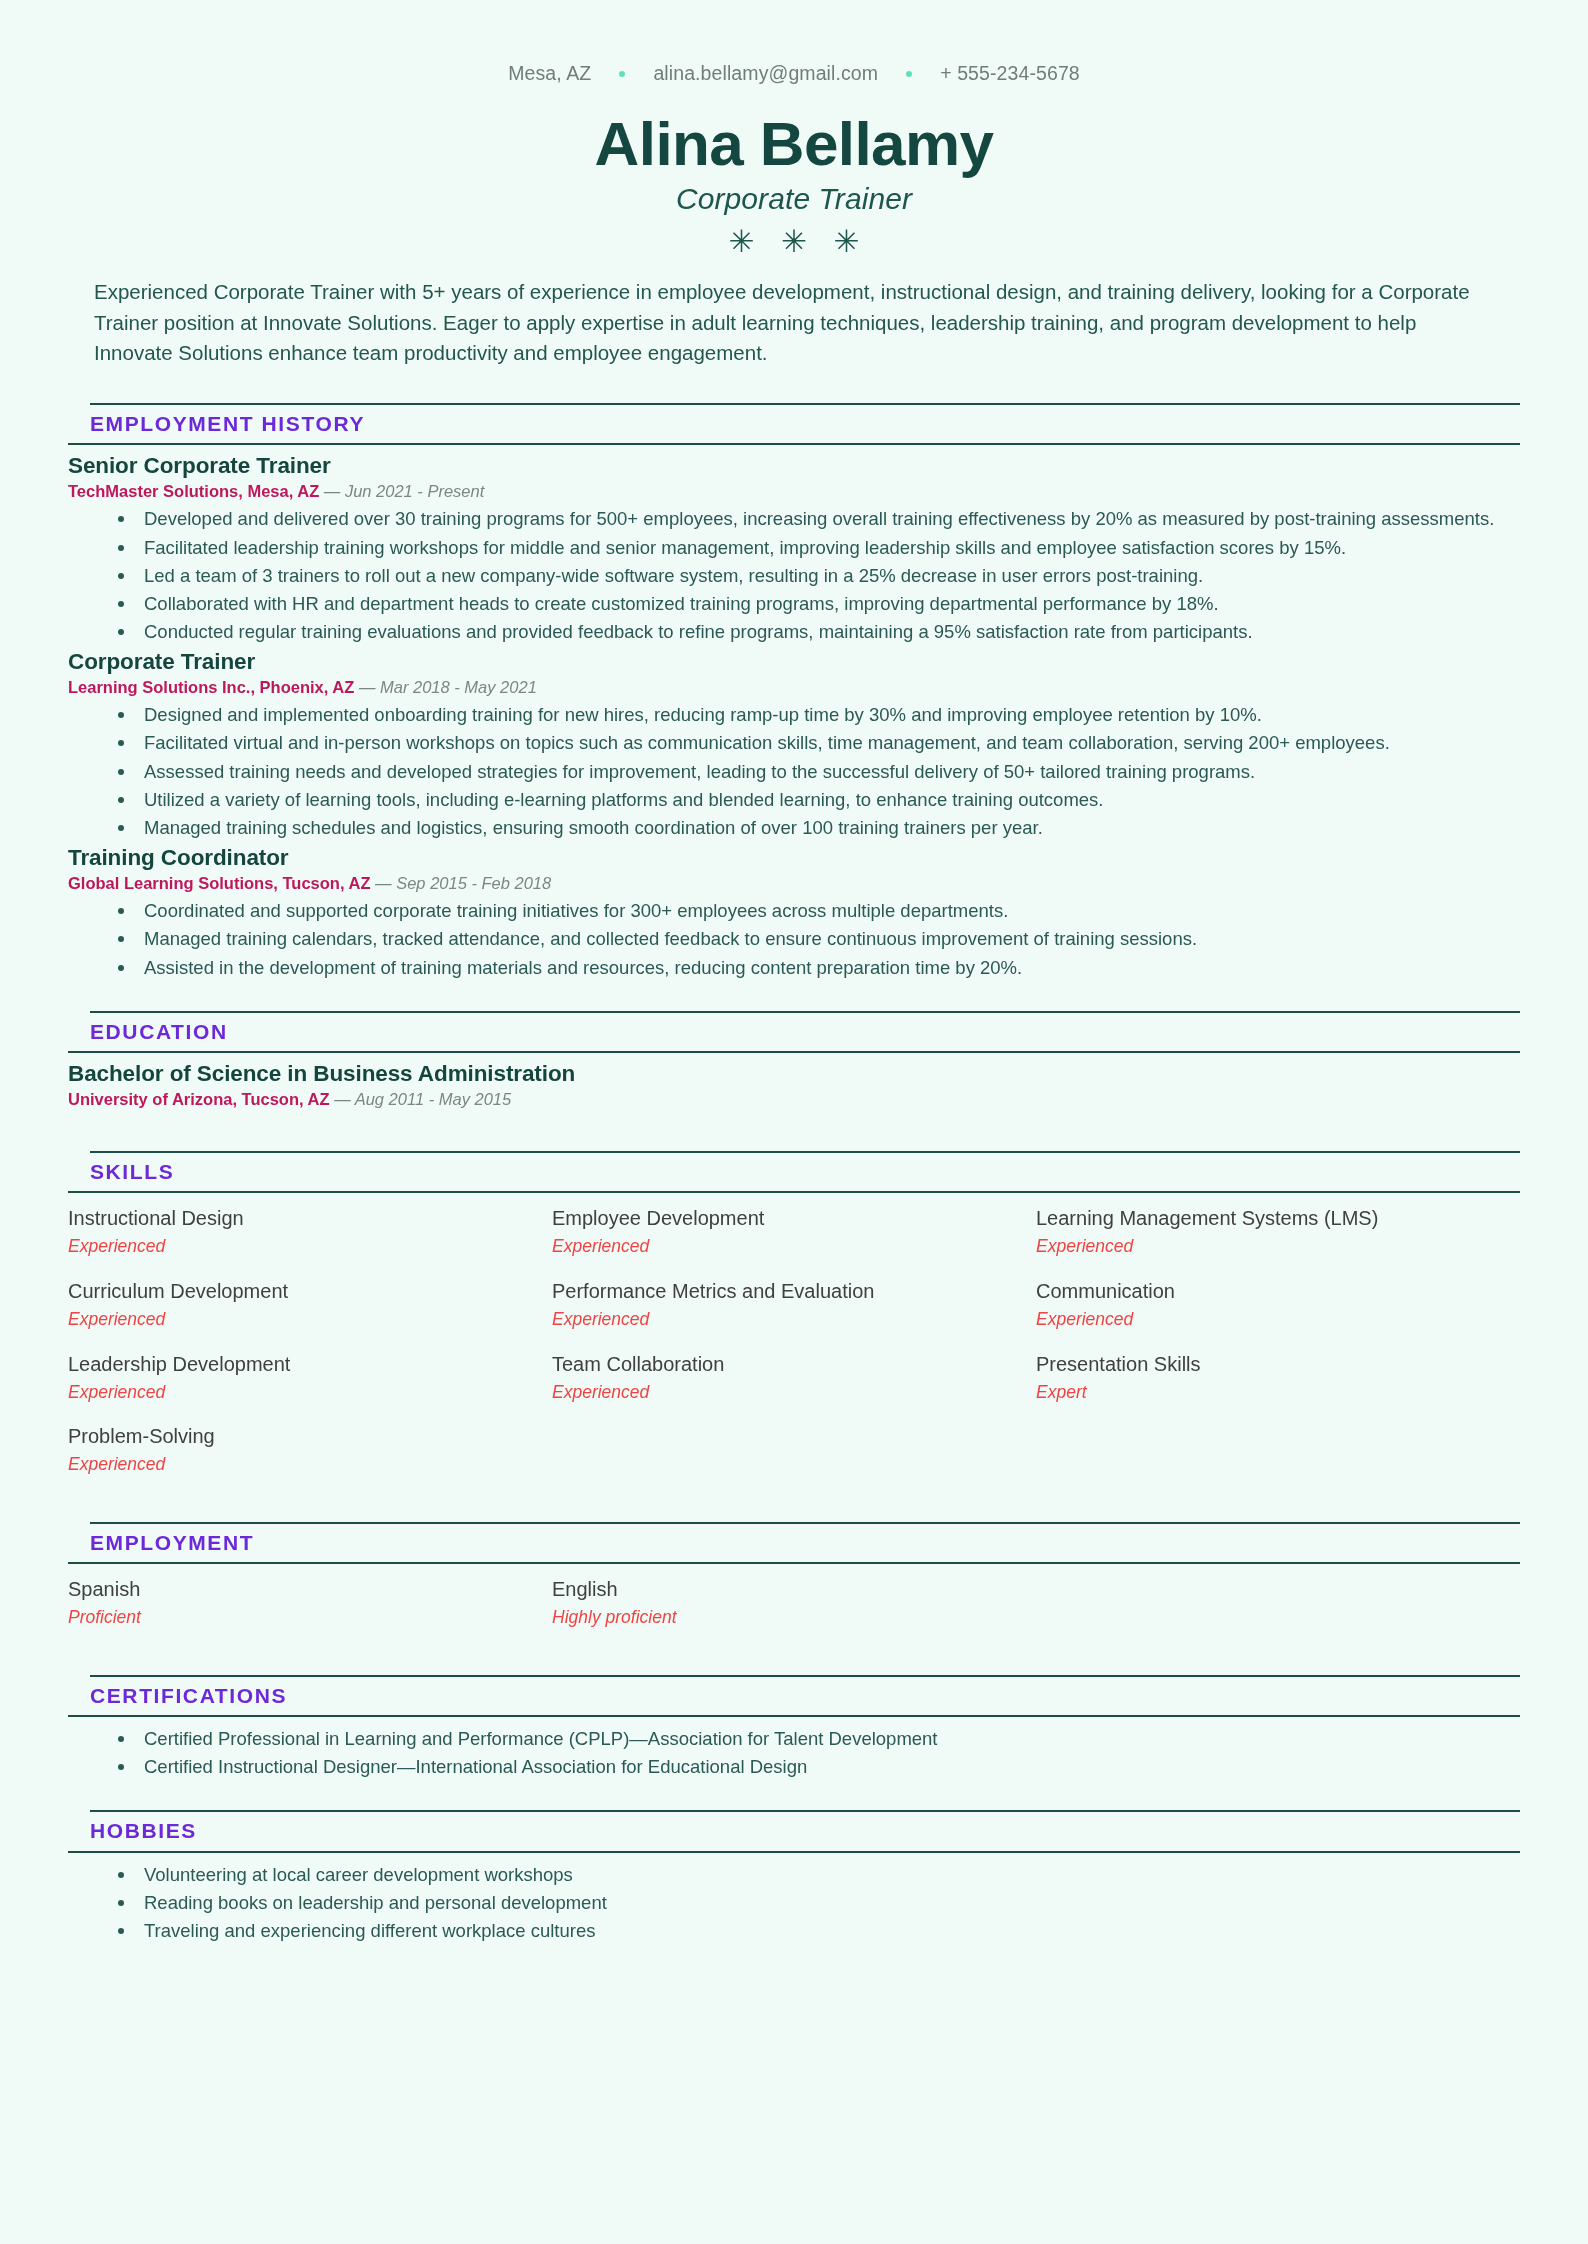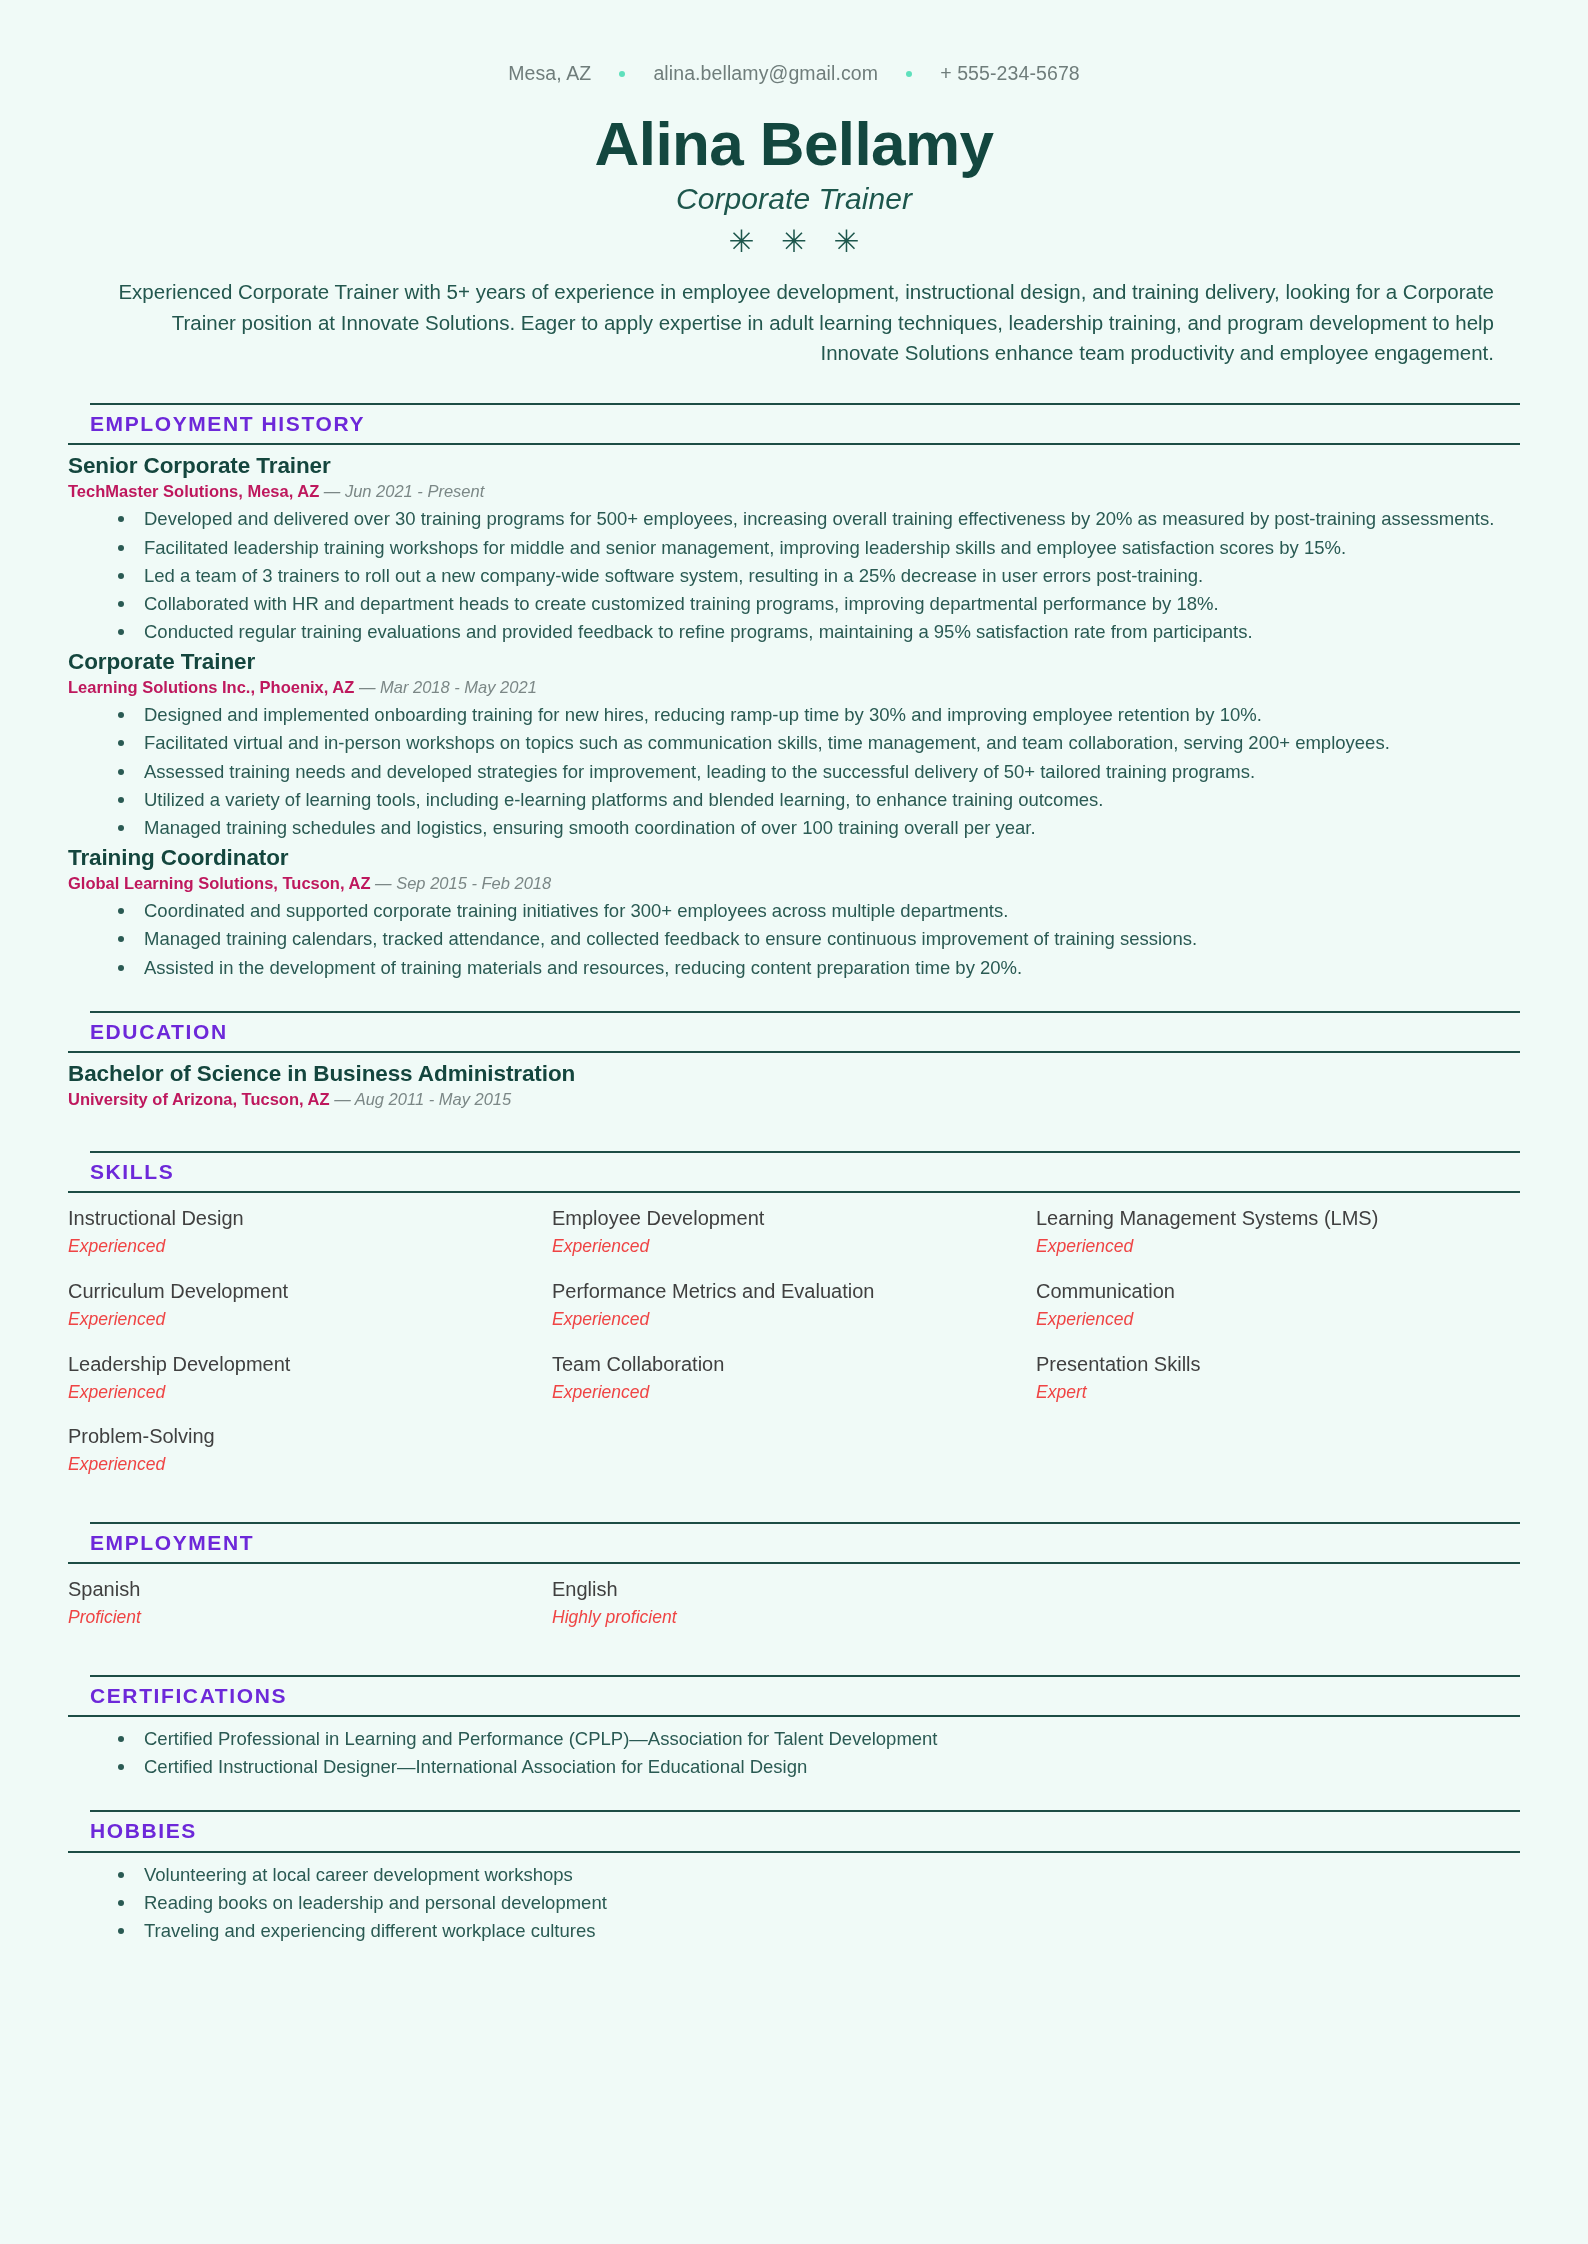--- a/index.html
+++ b/index.html
@@ -64,21 +64,21 @@
   .asterisks {
     text-align: center;
     font-size: 31px;
     color: #1d564c;
     letter-spacing: 9px;
     line-height: 1;
     margin: 8px 0 20px 0;
     padding-left: 9px;
   }
   .summary {
-    text-align: right;
+    text-align: left;
     font-size: 20.5px;
     line-height: 1.5;
     color: #23574e;
     margin: 0 auto 34px auto;
     width: 1400px;
   }
 
   
   .section { margin-bottom: 12px; }
   .section-head {
@@ -217,21 +217,21 @@
           </ul>
         </div>
         <div class="entry">
           <div class="entry-title">Corporate Trainer</div>
           <div class="entry-meta"><span class="entry-org">Learning Solutions Inc., Phoenix, AZ</span><span class="entry-dates"> — </span><span class="entry-dates">Mar 2018 - May 2021</span></div>
           <ul class="bullets">
             <li>Designed and implemented onboarding training for new hires, reducing ramp-up time by 30% and improving employee retention by 10%.</li>
             <li>Facilitated virtual and in-person workshops on topics such as communication skills, time management, and team collaboration, serving 200+ employees.</li>
             <li>Assessed training needs and developed strategies for improvement, leading to the successful delivery of 50+ tailored training programs.</li>
             <li>Utilized a variety of learning tools, including e-learning platforms and blended learning, to enhance training outcomes.</li>
-            <li>Managed training schedules and logistics, ensuring smooth coordination of over 100 training overall per year.</li>
+            <li>Managed training schedules and logistics, ensuring smooth coordination of over 100 training trainers per year.</li>
           </ul>
         </div>
         <div class="entry">
           <div class="entry-title">Training Coordinator</div>
           <div class="entry-meta"><span class="entry-org">Global Learning Solutions, Tucson, AZ</span><span class="entry-dates"> — </span><span class="entry-dates">Sep 2015 - Feb 2018</span></div>
           <ul class="bullets">
             <li>Coordinated and supported corporate training initiatives for 300+ employees across multiple departments.</li>
             <li>Managed training calendars, tracked attendance, and collected feedback to ensure continuous improvement of training sessions.</li>
             <li>Assisted in the development of training materials and resources, reducing content preparation time by 20%.</li>
           </ul>

